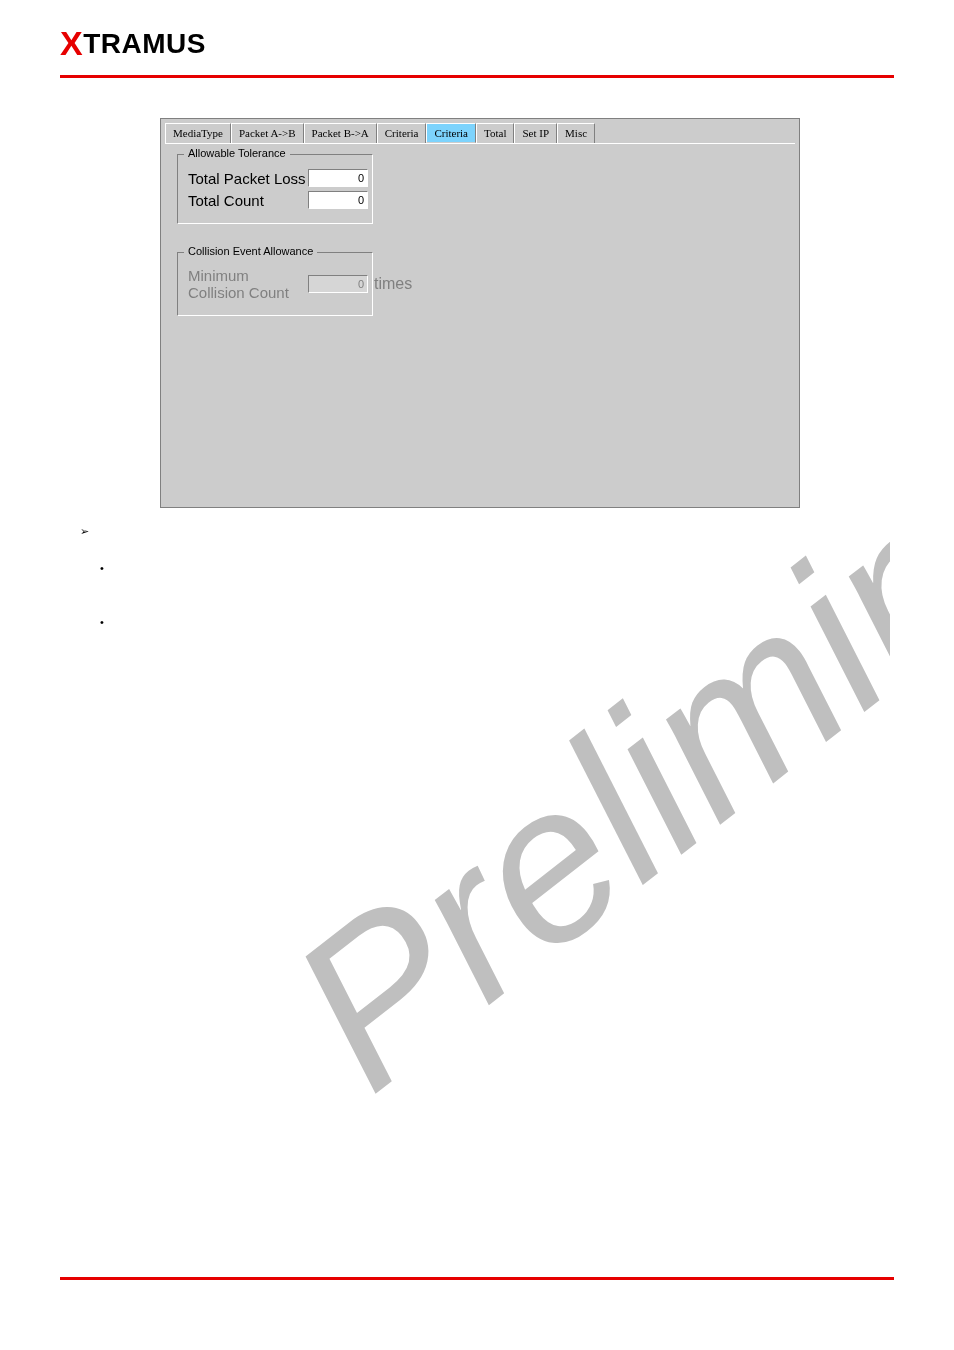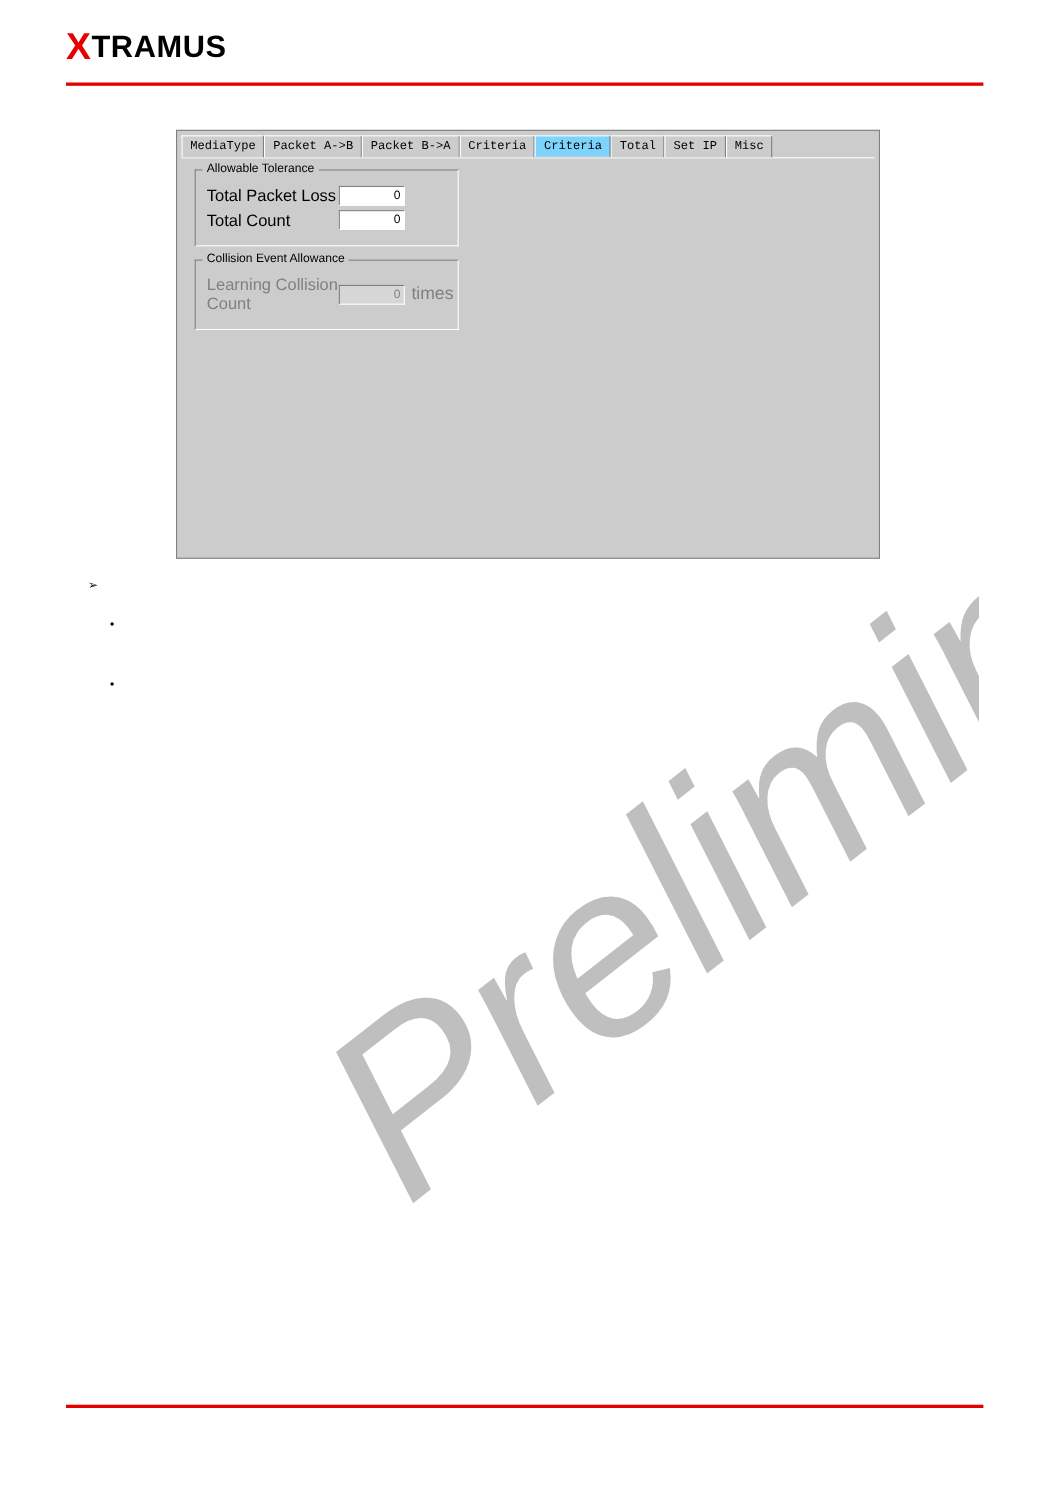--- a/index.html
+++ b/index.html
@@ -36,21 +36,21 @@
   .panel {
     width: 640px;
     height: 390px;
     background: #cccccc;
     border: 1px solid #808080;
     position: relative;
   }
   .tabs {
     display: flex;
     font-size: 11px;
-    font-family: Liberation Mono, monospace;
+    font-family: Liberation Serif, serif;
     padding: 4px 4px 0 4px;
     text-align: center;
   }
   .tab {
     padding: 3px 7px 3px 7px;
     border-top: 1px solid #ffffff;
     border-left: 1px solid #ffffff;
     border-right: 1px solid #808080;
     background: #cccccc;
     cursor: pointer;
@@ -65,23 +65,23 @@
   .tab-body {
     border-top: 1px solid #ffffff;
     margin: 0 4px;
     padding: 10px 12px;
   }
   .group {
     border: 1px solid #808080;
     border-right-color: #ffffff;
     border-bottom-color: #ffffff;
     position: relative;
-    margin-bottom: 12px;
+    margin-bottom: 28px;
     padding: 10px 10px 10px 10px;
-    width: 240px;
+    width: 196px;
   }
   .group-title {
     position: absolute;
     top: -8px;
     left: 6px;
     background: #cccccc;
     padding: 0 4px;
     font-size: 11px;
     font-family: Tahoma, Arial, sans-serif;
   }
@@ -189,21 +189,21 @@
         </div>
         <div class="row">
           <span class="label">Total Count</span>
           <input class="input" value="0" style="">
         </div>
       </div>
 
       <div class="group">
         <div class="group-title">Collision Event Allowance</div>
         <div class="row">
-          <span class="label disabled">Learning Collision Count</span>
+          <span class="label disabled">Minimum Collision Count</span>
           <input class="input disabled" disabled="" value="0" style="">
           <span class="suffix">times</span>
         </div>
       </div>
 
     </div>
   </div>
 </div>
 
 <div class="bullet-area">

